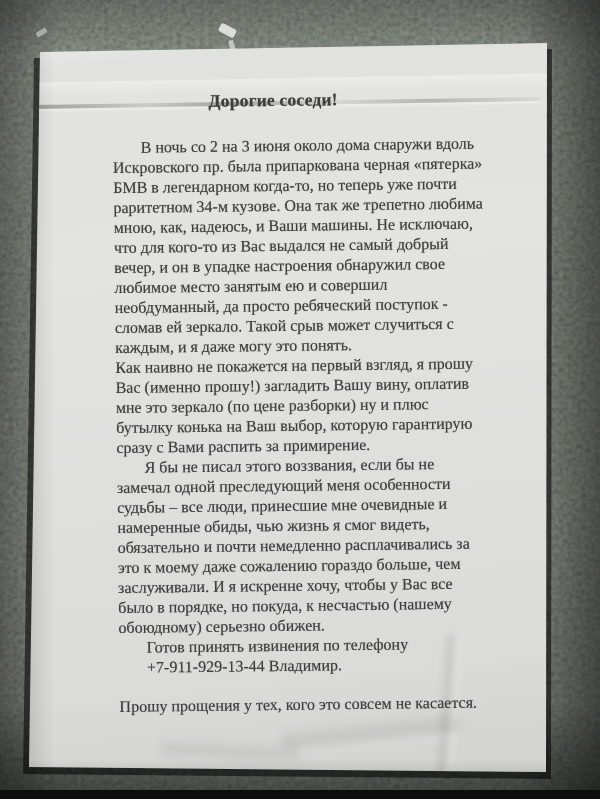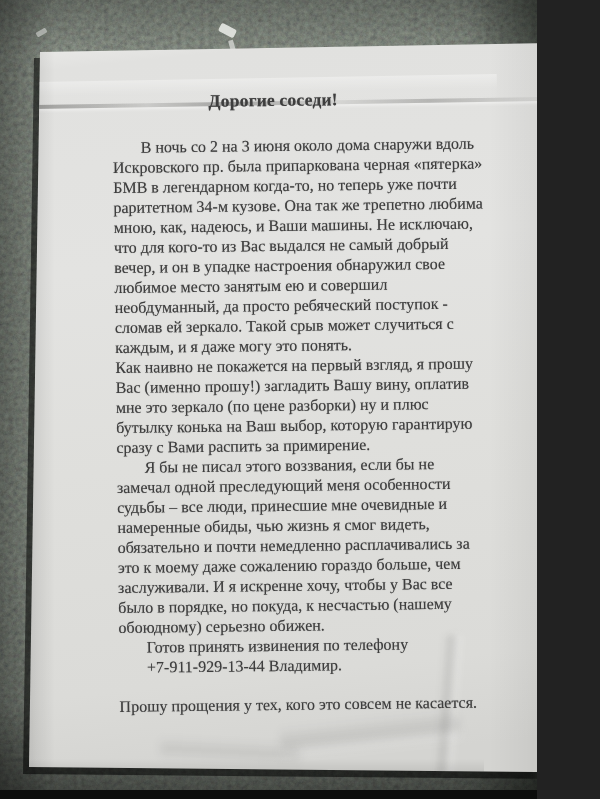--- a/index.html
+++ b/index.html
@@ -1,17 +1,17 @@
 <!DOCTYPE html>
 <html><head>
 <meta charset="utf-8">
 <style>
   html,body { margin:0; padding:0; background:#222; }
   .scene {
-    position:relative; width:537px; height:799px; overflow:hidden;
+    position:relative; width:600px; height:799px; overflow:hidden;
     background:#d946ef;
     font-family:"Liberation Serif", serif;
   }
   .wall { position:absolute; left:0; top:0; width:600px; height:799px; }
   .vignette {
     position:absolute; inset:0; pointer-events:none;
     background:
       linear-gradient(to right, rgba(0,0,0,0.30), rgba(0,0,0,0) 10%, rgba(0,0,0,0) 87%, rgba(5,8,5,0.45)),
       linear-gradient(to bottom, rgba(0,0,0,0.22), rgba(0,0,0,0) 7%, rgba(0,0,0,0) 88%, rgba(0,0,0,0.45)),
       radial-gradient(ellipse 95% 80% at 46% 42%, rgba(0,0,0,0) 58%, rgba(0,0,0,0.28) 100%);

